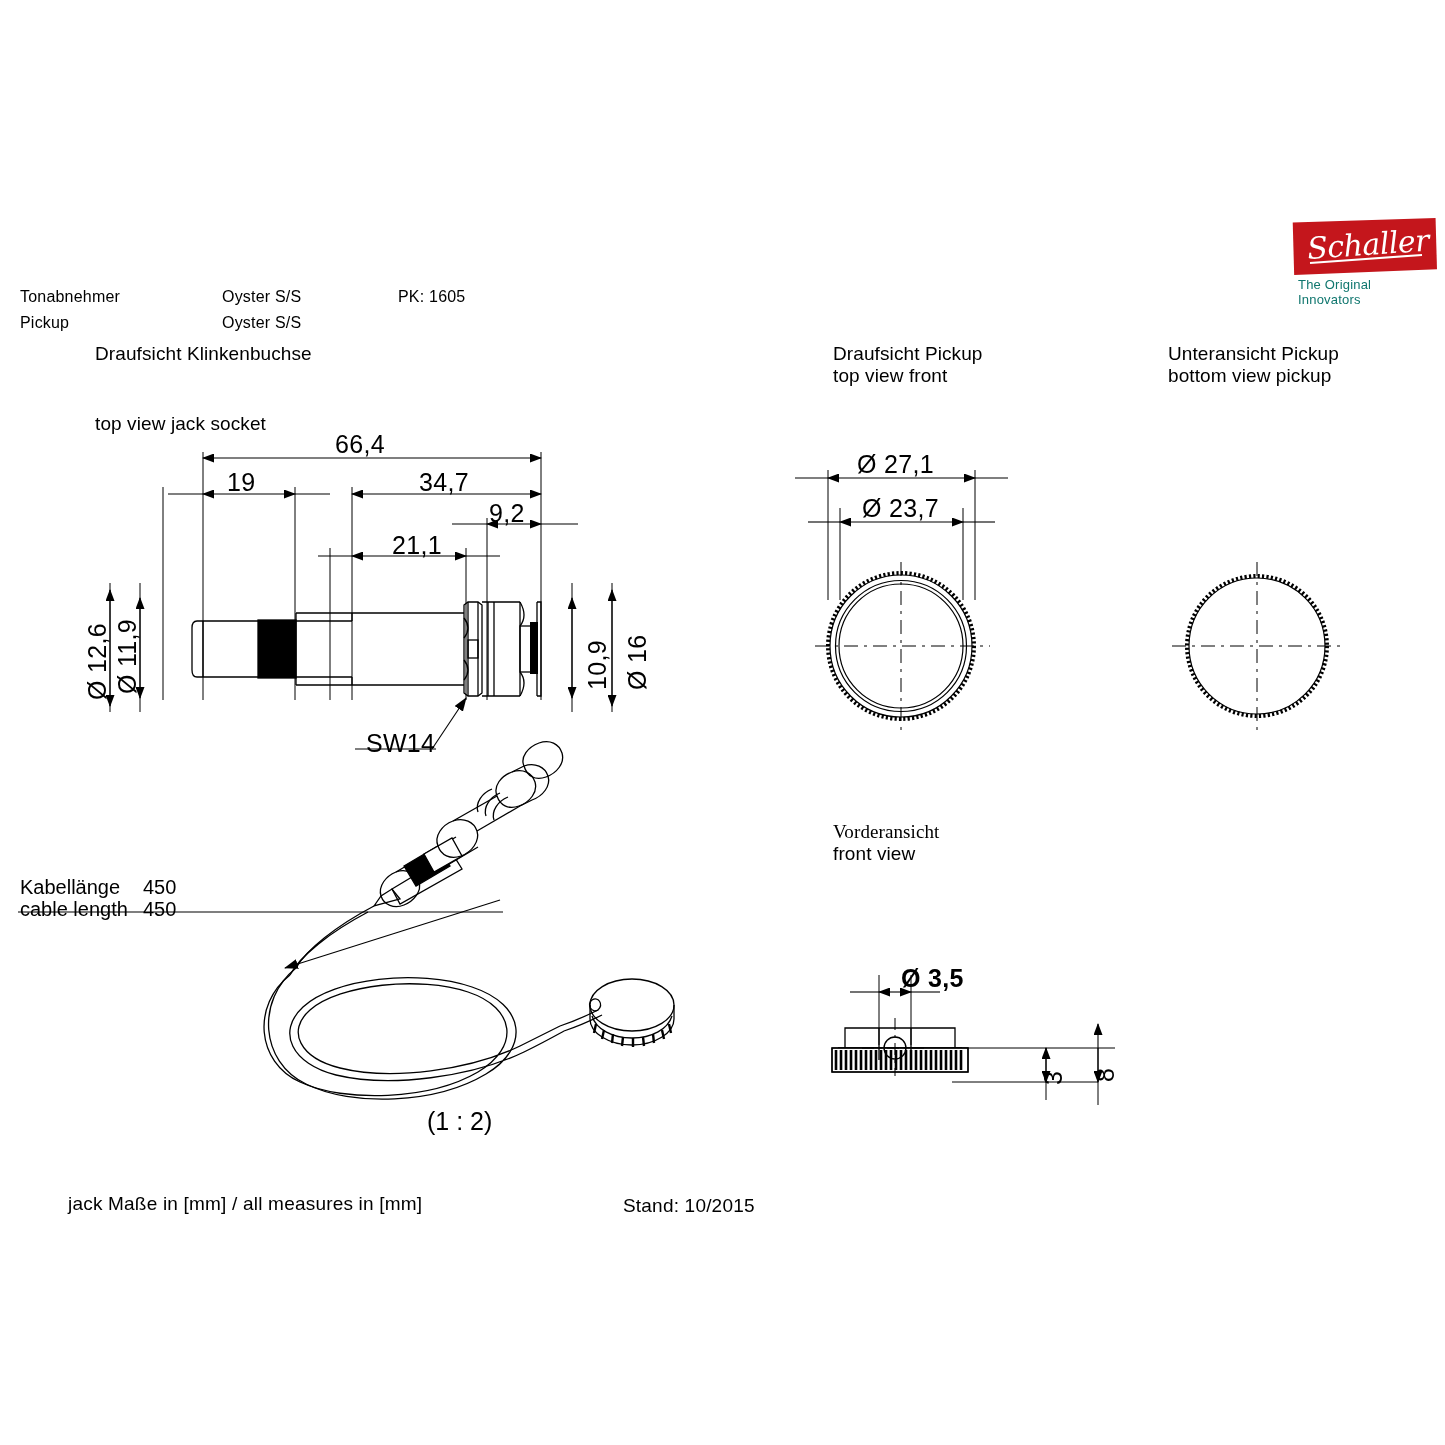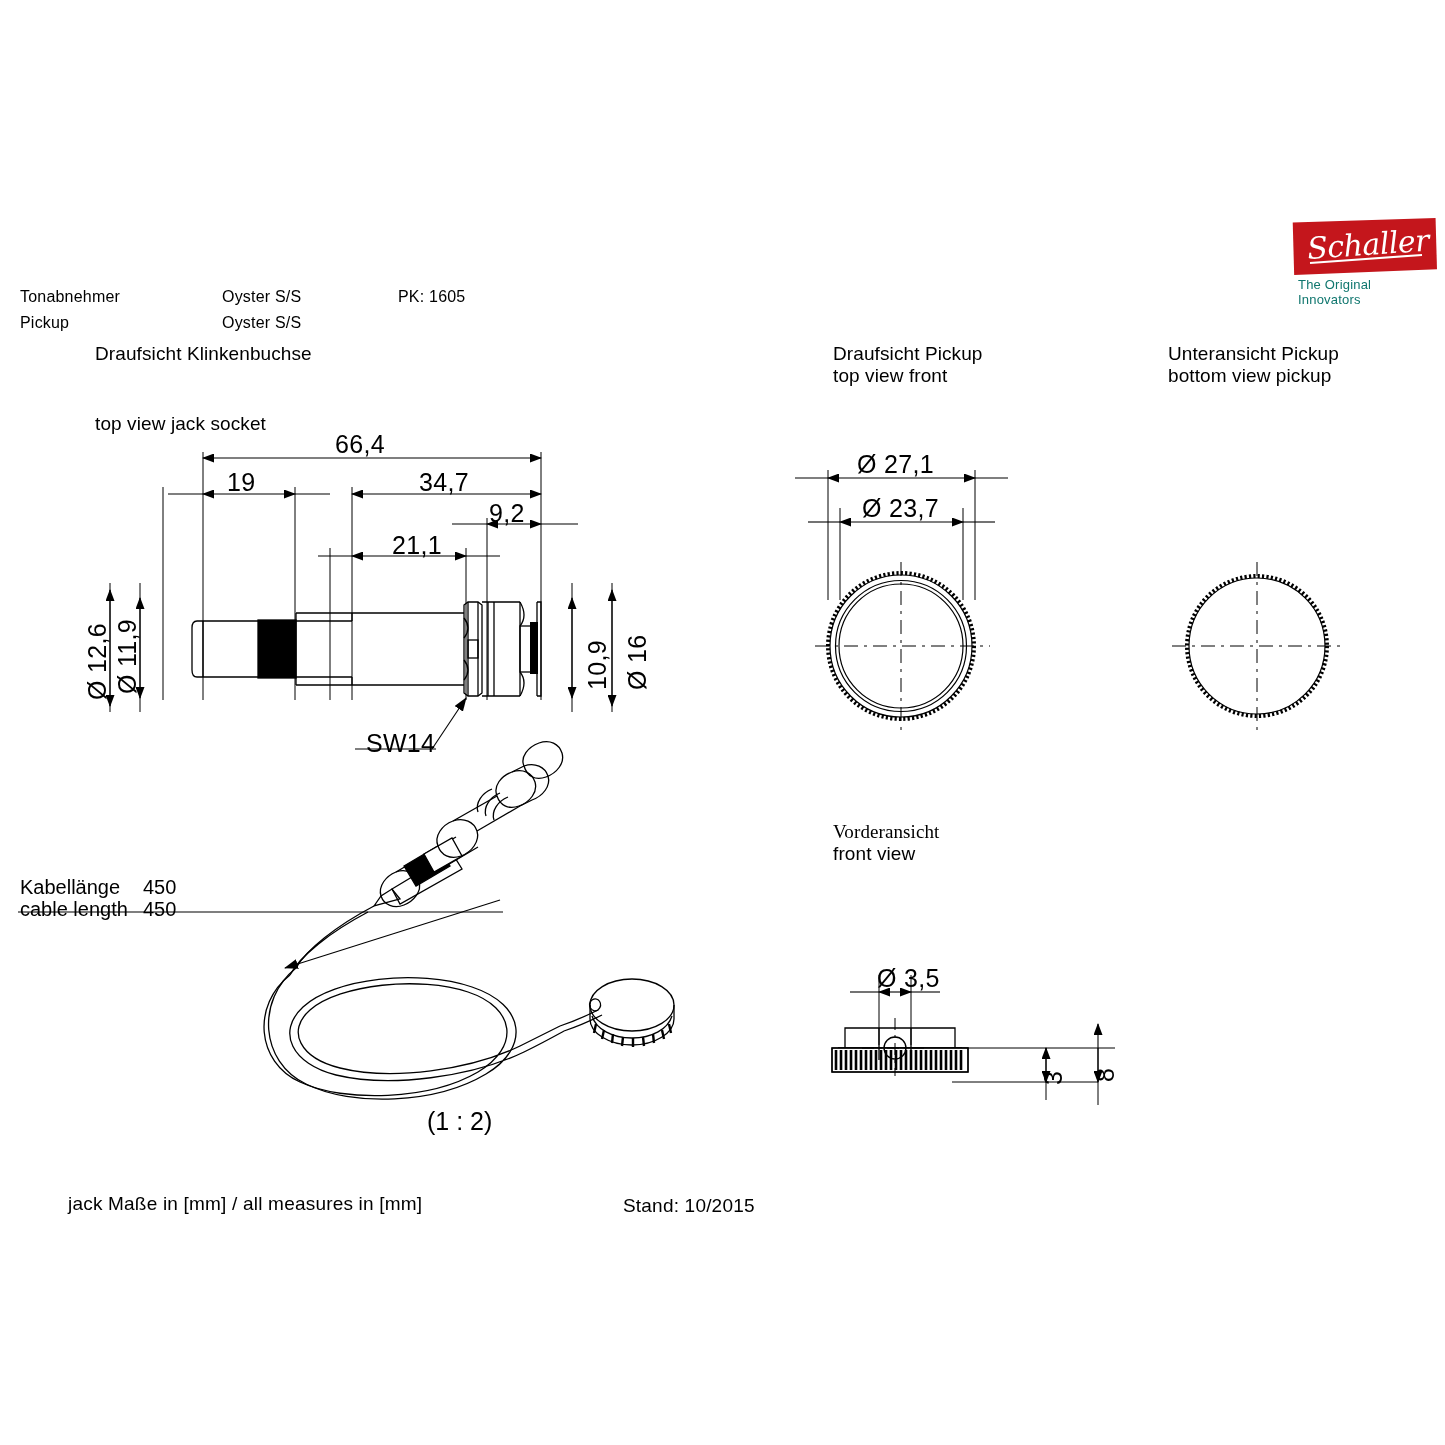--- a/index.html
+++ b/index.html
@@ -366,21 +366,21 @@
   <div class="t dimtext-v" style="left:82px;top:700px;transform:rotate(-90deg);">Ø 12,6</div>
   <div class="t dimtext-v" style="left:112px;top:694px;transform:rotate(-90deg);">Ø 11,9</div>
   <div class="t dimtext-v" style="left:582px;top:690px;transform:rotate(-90deg);">10,9</div>
   <div class="t dimtext-v" style="left:622px;top:690px;transform:rotate(-90deg);">Ø 16</div>
 
   <div class="t dimtext" style="left:366px;top:728px;">SW14</div>
 
   <div class="t dimtext" style="left:857px;top:449px;">Ø 27,1</div>
   <div class="t dimtext" style="left:862px;top:493px;">Ø 23,7</div>
 
-  <div class="t dimtext" style="left:877px;top:963px;">Ø 3,5</div>
+  <div class="t dimtext" style="left:901px;top:963px;font-weight:bold;">Ø 3,5</div>
   <div class="t dimtext-v" style="left:1038px;top:1085px;transform:rotate(-90deg);">3</div>
   <div class="t dimtext-v" style="left:1090px;top:1082px;transform:rotate(-90deg);">8</div>
 
   <div class="t note" style="left:20px;top:874px;">Kabellänge</div>
   <div class="t note" style="left:143px;top:874px;">450</div>
   <div class="t note" style="left:20px;top:896px;">cable length</div>
   <div class="t note" style="left:143px;top:896px;">450</div>
 
   <div class="t scale" style="left:427px;top:1106px;">(1 : 2)</div>
 

